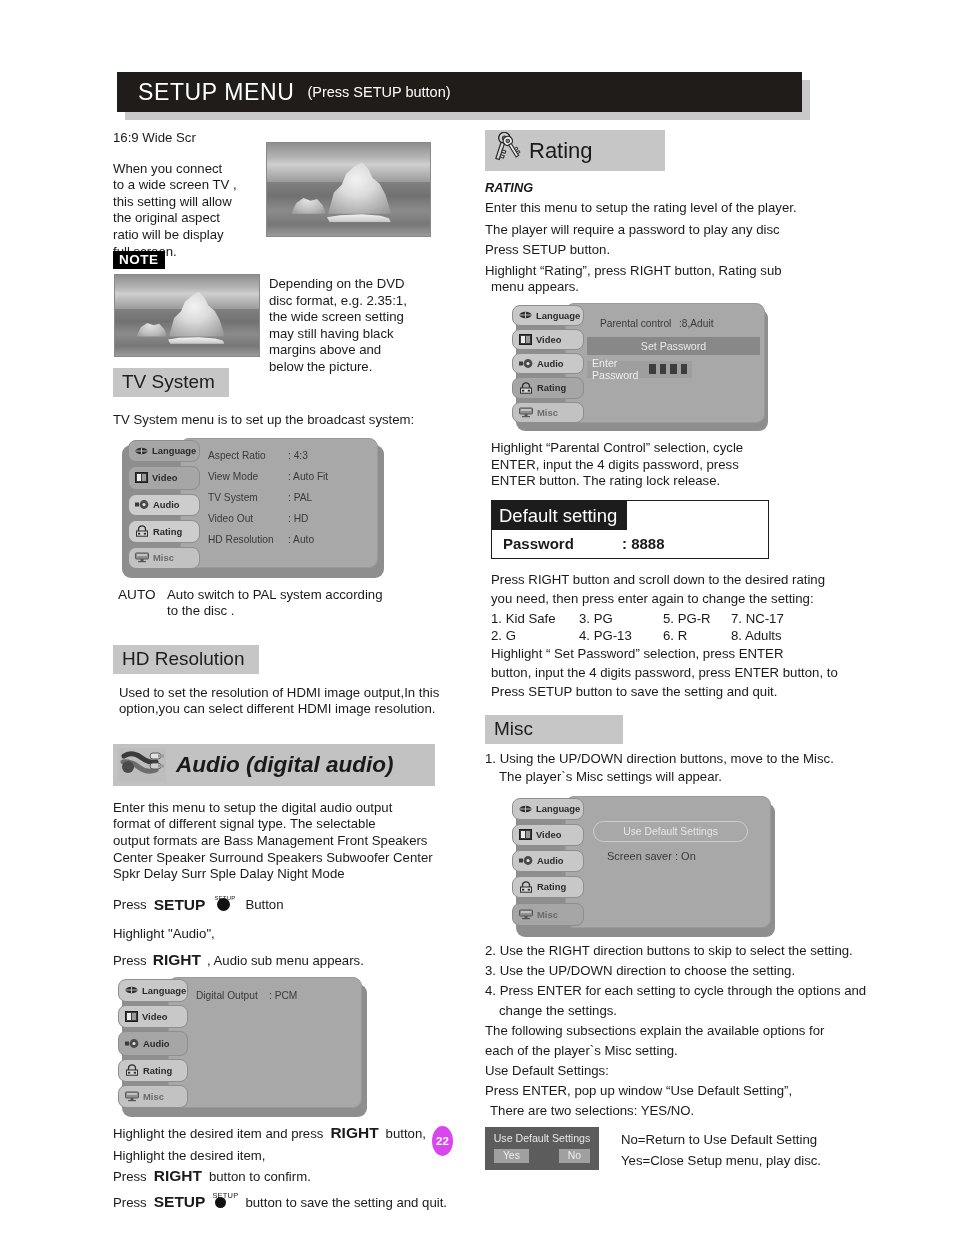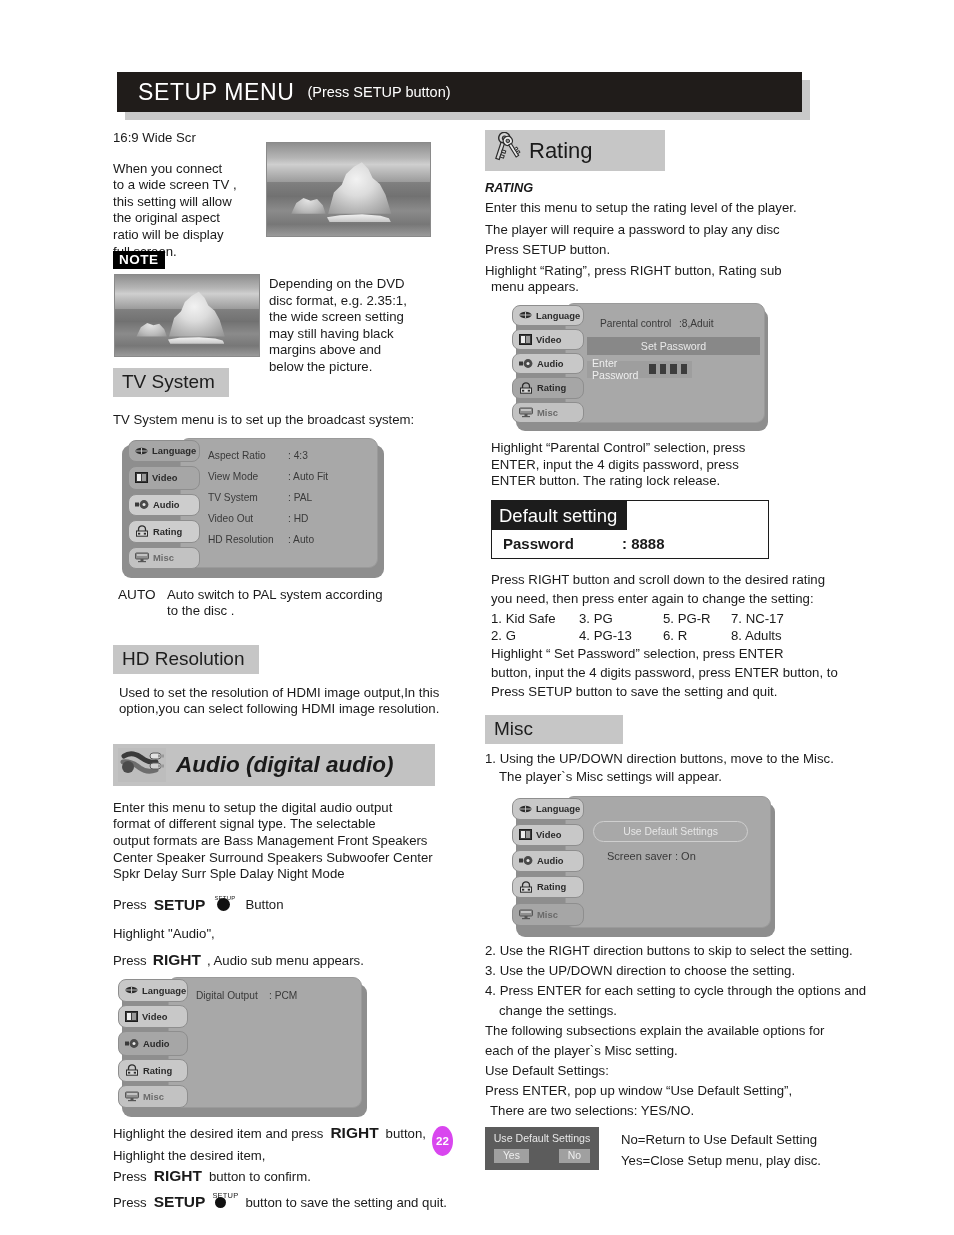--- a/index.html
+++ b/index.html
@@ -296,21 +296,21 @@
 to the disc .</div>
     </div>
   </div>
 
   <div style="height:22px"></div>
 
   <div>
     <span class="hdr-band">HD Resolution</span>
     <div style="height:11px"></div>
     <div class="tx" style="padding-left:6px;white-space:pre-line;">Used to set the resolution of HDMI image output,In this
-option,you can select following HDMI image resolution.</div>
+option,you can select different HDMI image resolution.</div>
   </div>
 
   <div style="height:26px"></div>
 
   <div>
     <div class="hdr-audio">
       <span style="background:#bdbdbd;display:inline-flex;padding:2px;">
         <svg width="44" height="30" viewBox="0 0 44 30">
           <path d="M4 6c6-4 13-2 18 2 4 3 9 5 14 4" stroke="#3a3a3a" stroke-width="5" fill="none" stroke-linecap="round"></path>
           <path d="M3 12c7-1 12 2 17 6 4 3 10 4 16 2" stroke="#6d6d6d" stroke-width="5" fill="none" stroke-linecap="round"></path>
@@ -535,21 +535,21 @@
       <div class="osd-pwfield" style="left:80px;top:58px;width:105px;height:17px;">
         <span>Enter Password</span>
         <span class="pwbox"></span>
         <span class="pwbox"></span>
         <span class="pwbox"></span>
         <span class="pwbox"></span>
       </div>
     </div>
 
     <div style="height:9px"></div>
-    <div class="tx" style="padding-left:6px;">Highlight “Parental Control” selection, press</div>
+    <div class="tx" style="padding-left:6px;">Highlight “Parental Control” selection, cycle</div>
     <div class="tx" style="padding-left:6px;">ENTER, input the 4 digits password, press</div>
     <div class="tx" style="padding-left:6px;">ENTER button.  The rating lock release.</div>
     <div style="height:10px"></div>
 
     <div class="defbox" style="margin-left:6px;">
       <div class="row1">
         <div class="lab">Default setting</div>
       </div>
       <div class="row2">
         <span class="k">Password</span>

